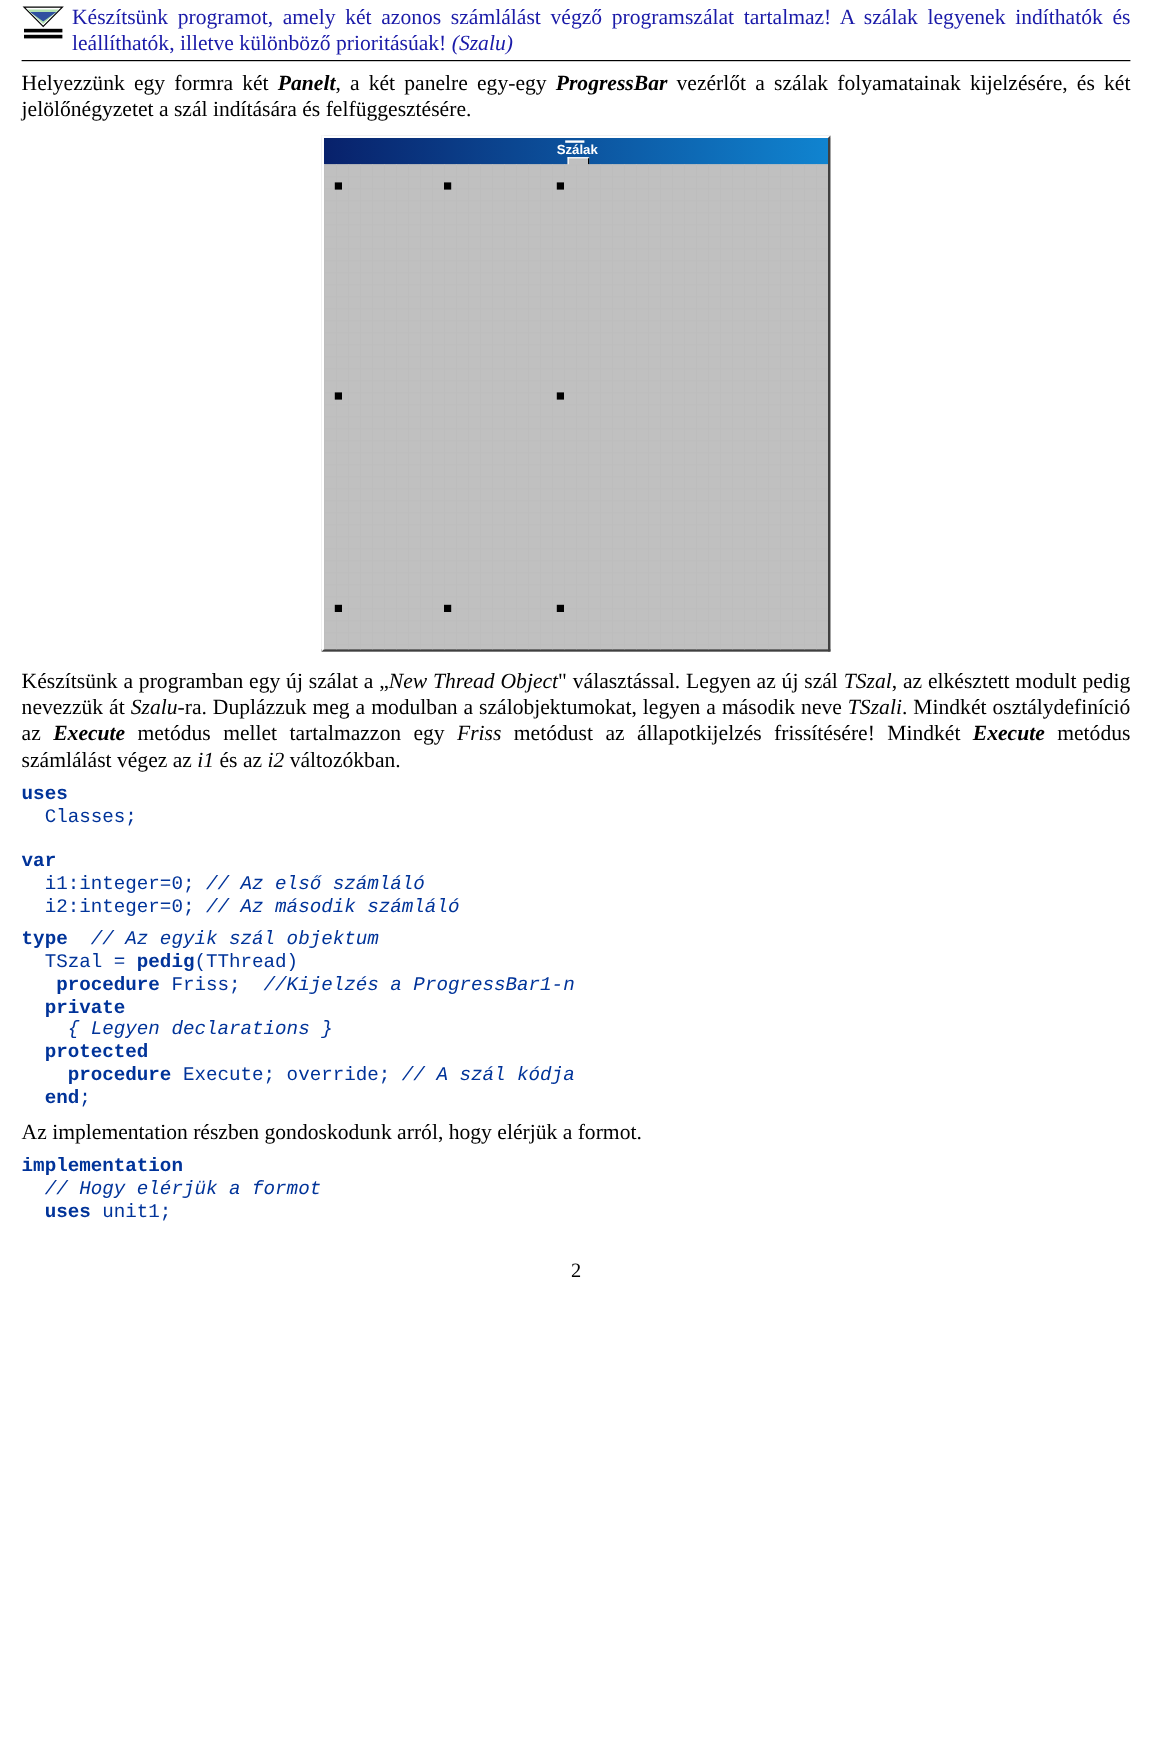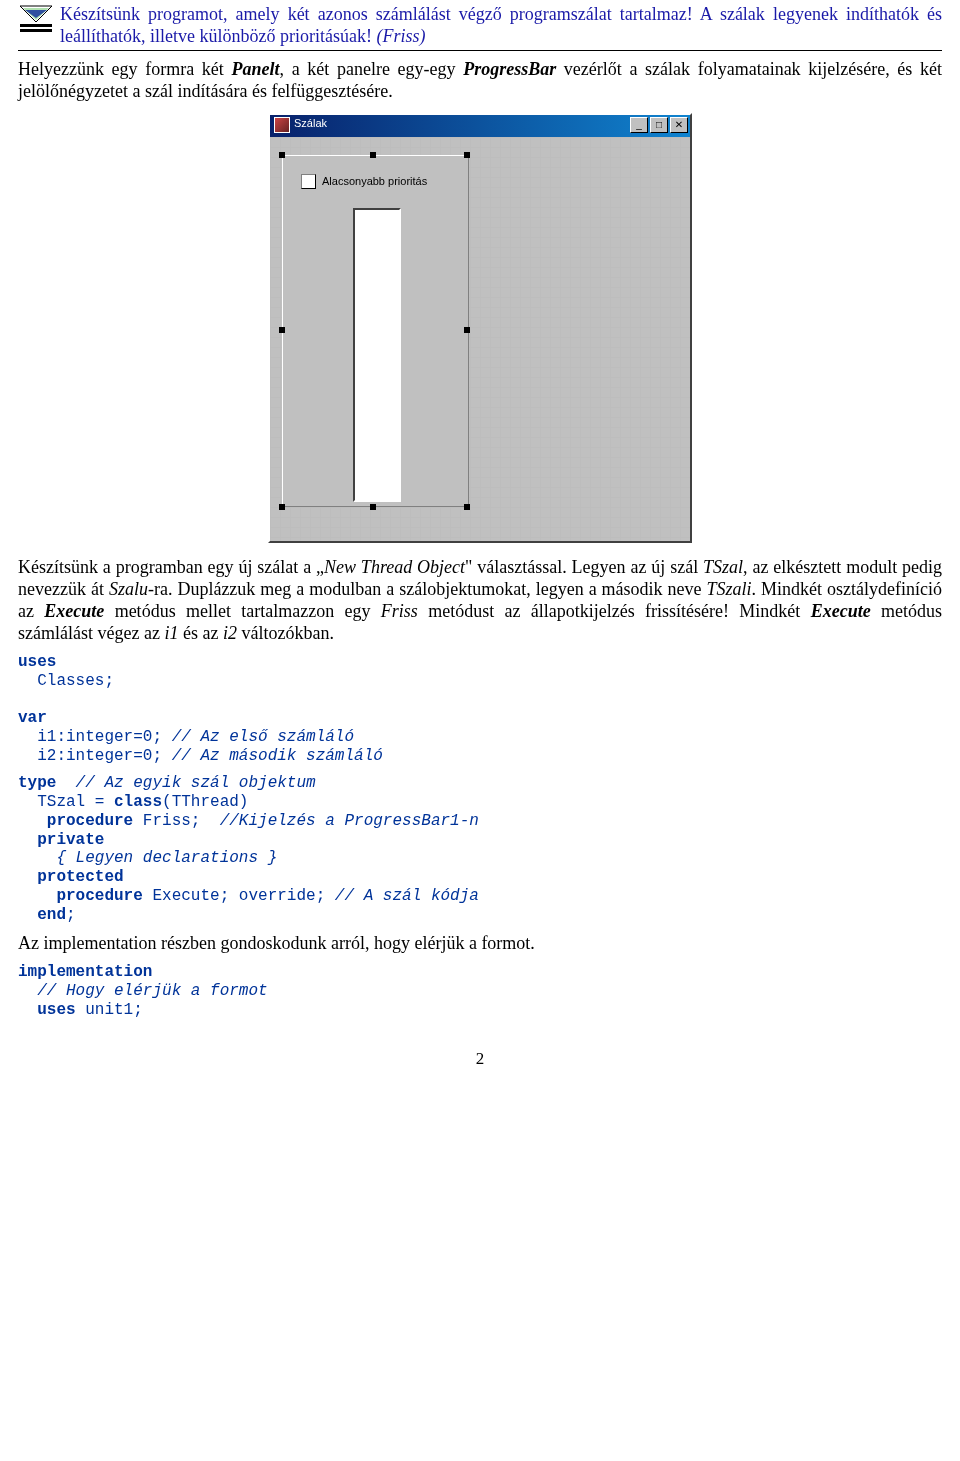--- a/index.html
+++ b/index.html
@@ -58,24 +58,25 @@
     border: 2px solid #000;
     border-top-color:#fff; border-left-color:#fff;
     border-right-color:#404040; border-bottom-color:#404040;
     font-family: Tahoma, Arial, sans-serif;
     font-size: 11px;
   }
   .win-titlebar {
     background: linear-gradient(to right,#08216b,#1084d0);
     color:#fff;
     display:flex;
-    align-items:flex-start;
+    align-items:center;
     padding:2px 2px 2px 4px;
-    font-weight:normal;
+    font-weight:bold;
     height:18px;
+    flex-direction:column;
   }
   .win-titlebar .ticon {
     width:14px;height:14px;
     background: linear-gradient(135deg,#c44,#622);
     margin-right:4px;
     border:1px solid #fff;
   }
   .win-titlebar .spacer { flex:1; }
   .win-btn {
     width:16px;height:14px;
@@ -152,21 +153,21 @@
 
   <div class="header-row">
     <svg class="logo" viewBox="0 0 36 30">
       <polygon points="2,2 34,2 18,18" fill="#fff" stroke="#000" stroke-width="1"></polygon>
       <polygon points="5,4 31,4 18,16" fill="#b0e0b0"></polygon>
       <polygon points="7,6 29,6 18,14" fill="#3050a0"></polygon>
       <rect x="2" y="20" width="32" height="3" fill="#000"></rect>
       <rect x="2" y="25" width="32" height="3" fill="#000"></rect>
     </svg>
     <div class="title">
-      <span>Készítsünk programot, amely két azonos számlálást végző programszálat tartalmaz! A szálak legyenek indíthatók és leállíthatók, illetve különböző prioritásúak! </span><span class="title-tag">(Friss)</span>
+      <span>Készítsünk programot, amely két azonos számlálást végző programszálat tartalmaz! A szálak legyenek indíthatók és leállíthatók, illetve különböző prioritásúak! </span><span class="title-tag">(Szalu)</span>
     </div>
   </div>
   <hr class="hr">
 
   <p class="para">
     <span>Helyezzünk egy formra két </span><span class="bi">Panelt</span><span>, a két panelre egy-egy </span><span class="bi">ProgressBar</span><span> vezérlőt a szálak folyamatainak kijelzésére, és két jelölőnégyzetet a szál indítására és felfüggesztésére.</span>
   </p>
 
   <div class="screenshot-wrap">
     <div class="win">
@@ -179,27 +180,20 @@
           </div>
         <div class="win-btn">
             <span>□</span>
           </div>
         <div class="win-btn">
             <span>✕</span>
           </div>
       </div>
       <div class="win-client">
 
-        <div class="panel left">
-          <div class="chk-row">
-            <div class="chk"></div>
-            <span>Alacsonyabb prioritás</span>
-          </div>
-          <div class="pbar"></div>
-        </div>
 
         <div>
           <div class="handle" style="left:9px;top:15px"></div>
           <div class="handle" style="left:100px;top:15px"></div>
           <div class="handle" style="left:194px;top:15px"></div>
           <div class="handle" style="left:9px;top:190px"></div>
           <div class="handle" style="left:194px;top:190px"></div>
           <div class="handle" style="left:9px;top:367px"></div>
           <div class="handle" style="left:100px;top:367px"></div>
           <div class="handle" style="left:194px;top:367px"></div>
@@ -215,21 +209,21 @@
 
 <pre class="code"><span class="kw">uses</span>
 <span class="id">  Classes;</span>
 
 <span class="kw">var</span>
 <span class="id">  i1:integer=0; </span><span class="cmnt">// Az első számláló</span>
 <span class="id">  i2:integer=0; </span><span class="cmnt">// Az második számláló</span></pre>
 
 
 <pre class="code"><span class="kw">type  </span><span class="cmnt">// Az egyik szál objektum</span>
-<span class="id">  TSzal = </span><span class="kw">class</span><span class="id">(TThread)</span>
+<span class="id">  TSzal = </span><span class="kw">pedig</span><span class="id">(TThread)</span>
 <span class="kw">   procedure</span><span class="id"> Friss;  </span><span class="cmnt">//Kijelzés a ProgressBar1-n</span>
 <span class="kw">  private</span>
 <span class="cmnt">    { Legyen declarations }</span>
 <span class="kw">  protected</span>
 <span class="kw">    procedure</span><span class="id"> Execute; override; </span><span class="cmnt">// A szál kódja</span>
 <span class="kw">  end</span><span class="id">;</span></pre>
 
   <p class="para">Az implementation részben gondoskodunk arról, hogy elérjük a formot.</p>
 
 <pre class="code"><span class="kw">implementation</span>

